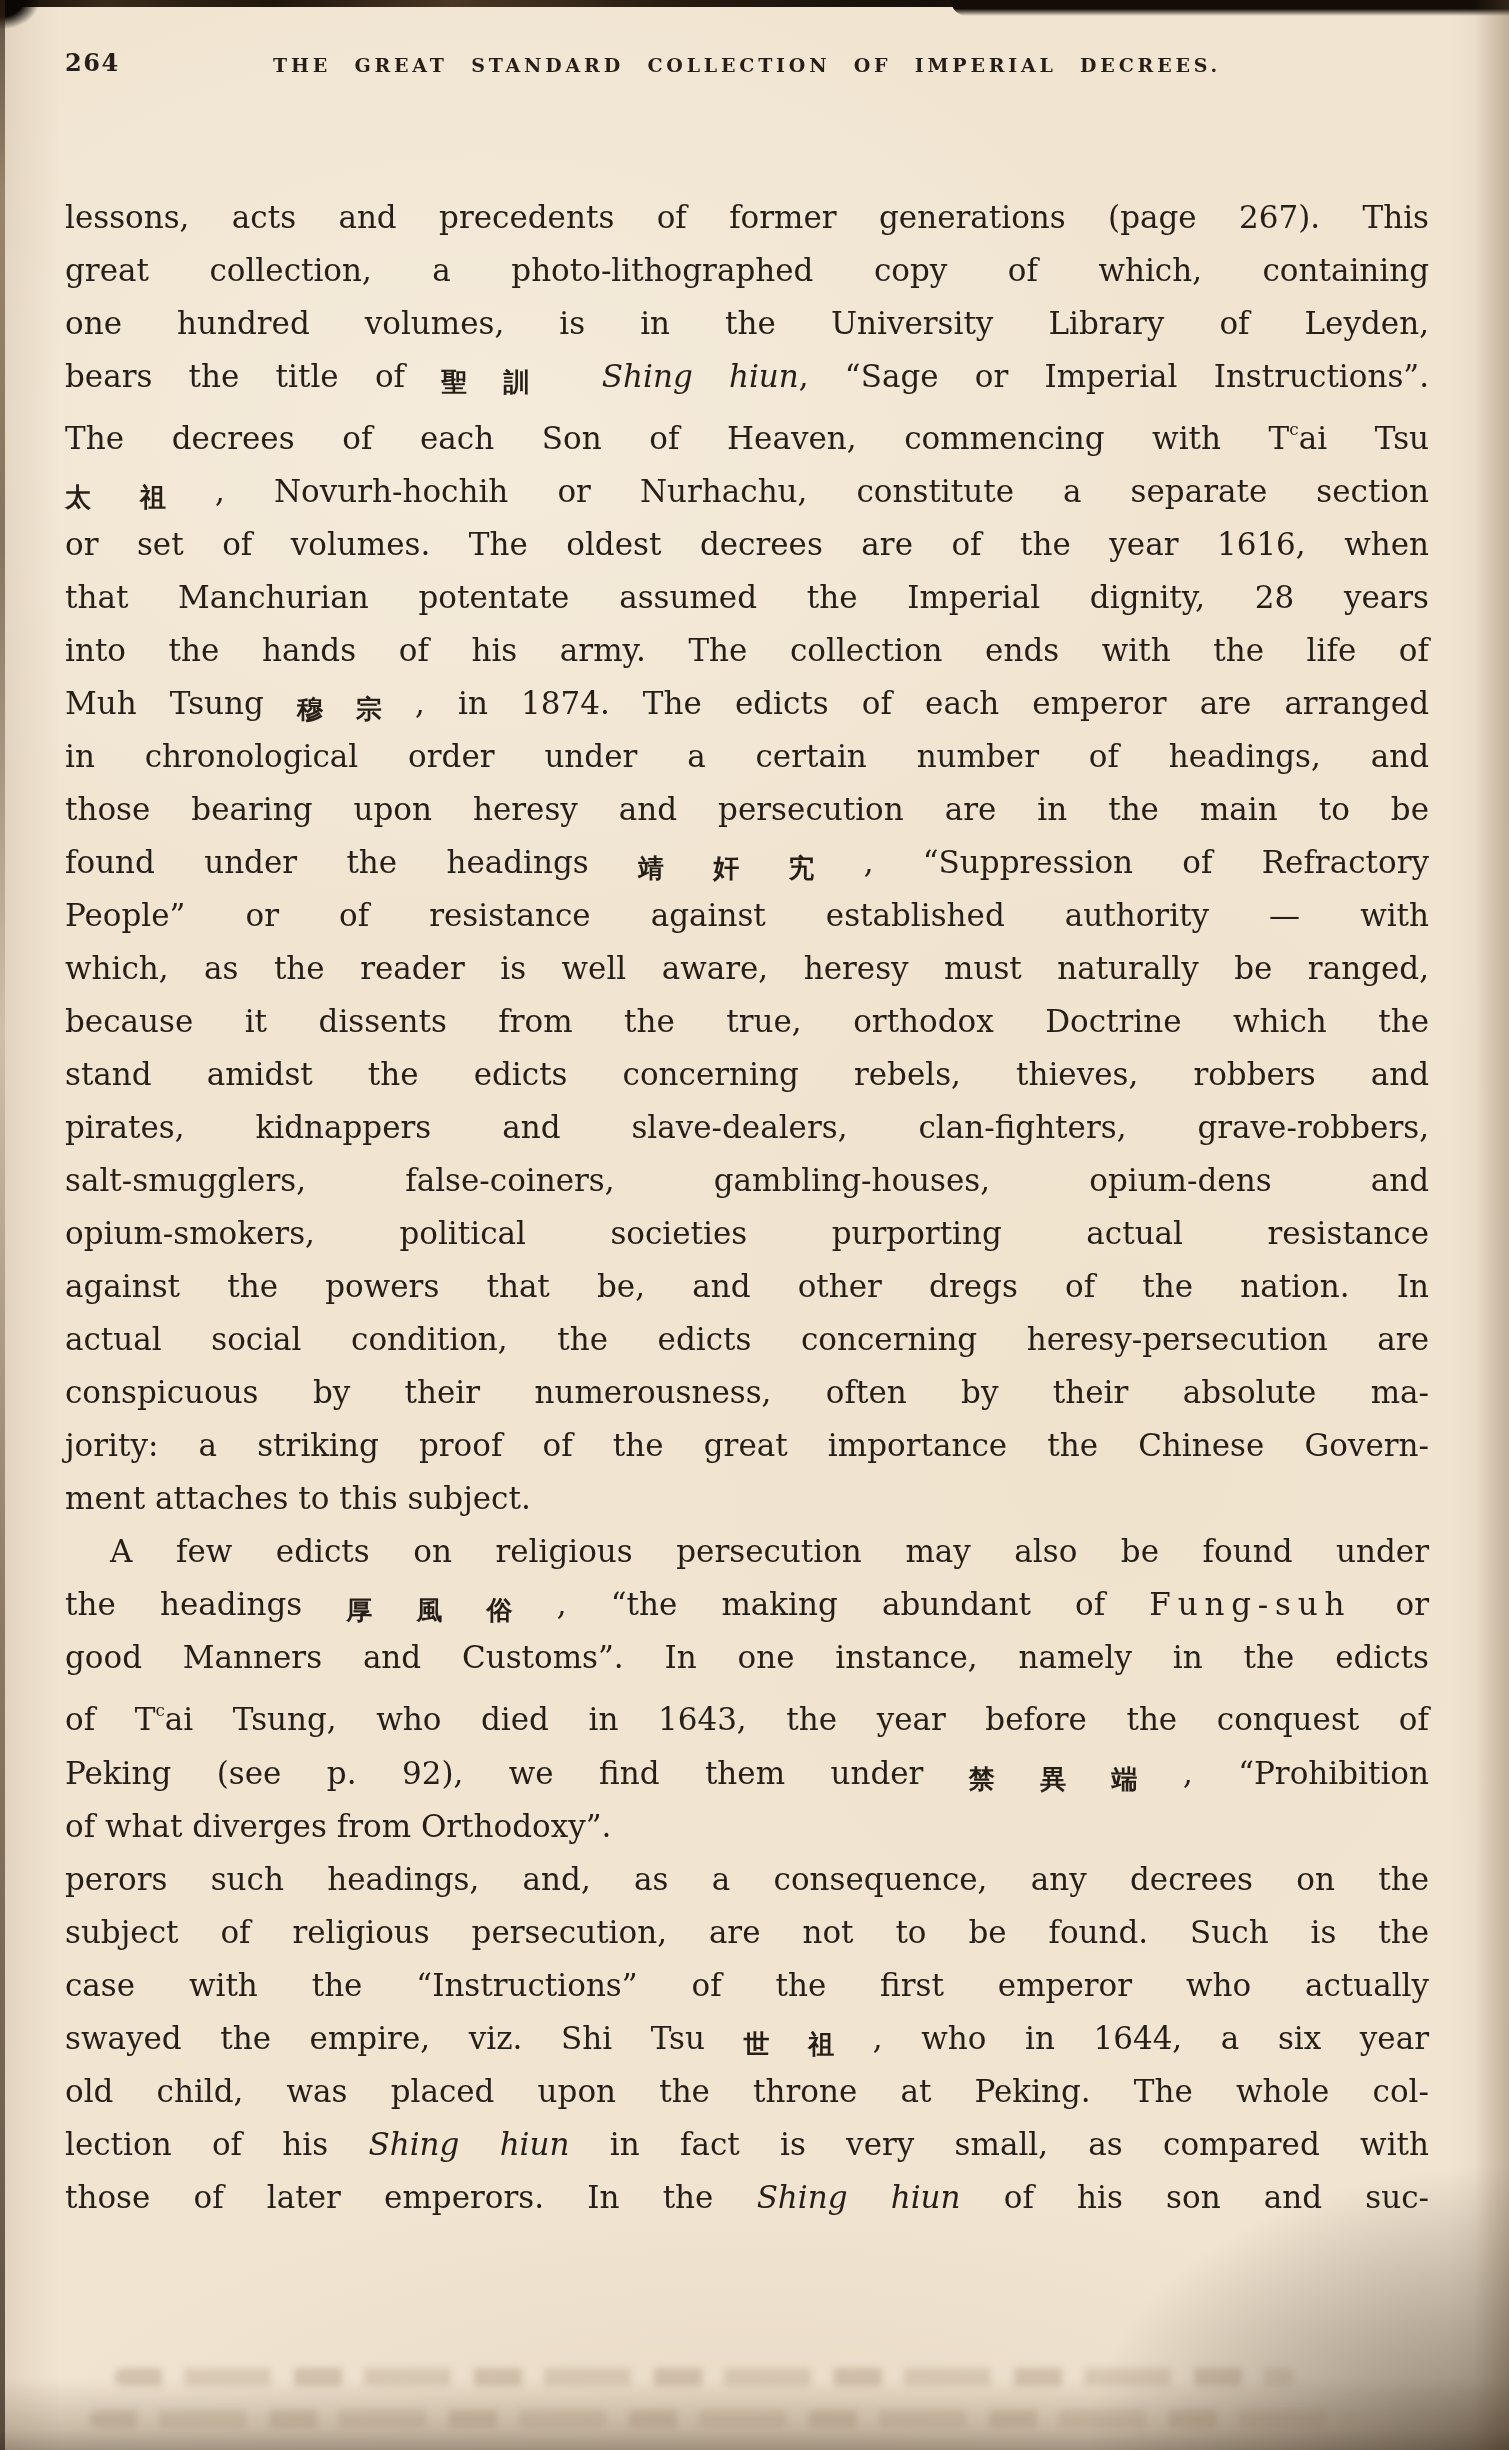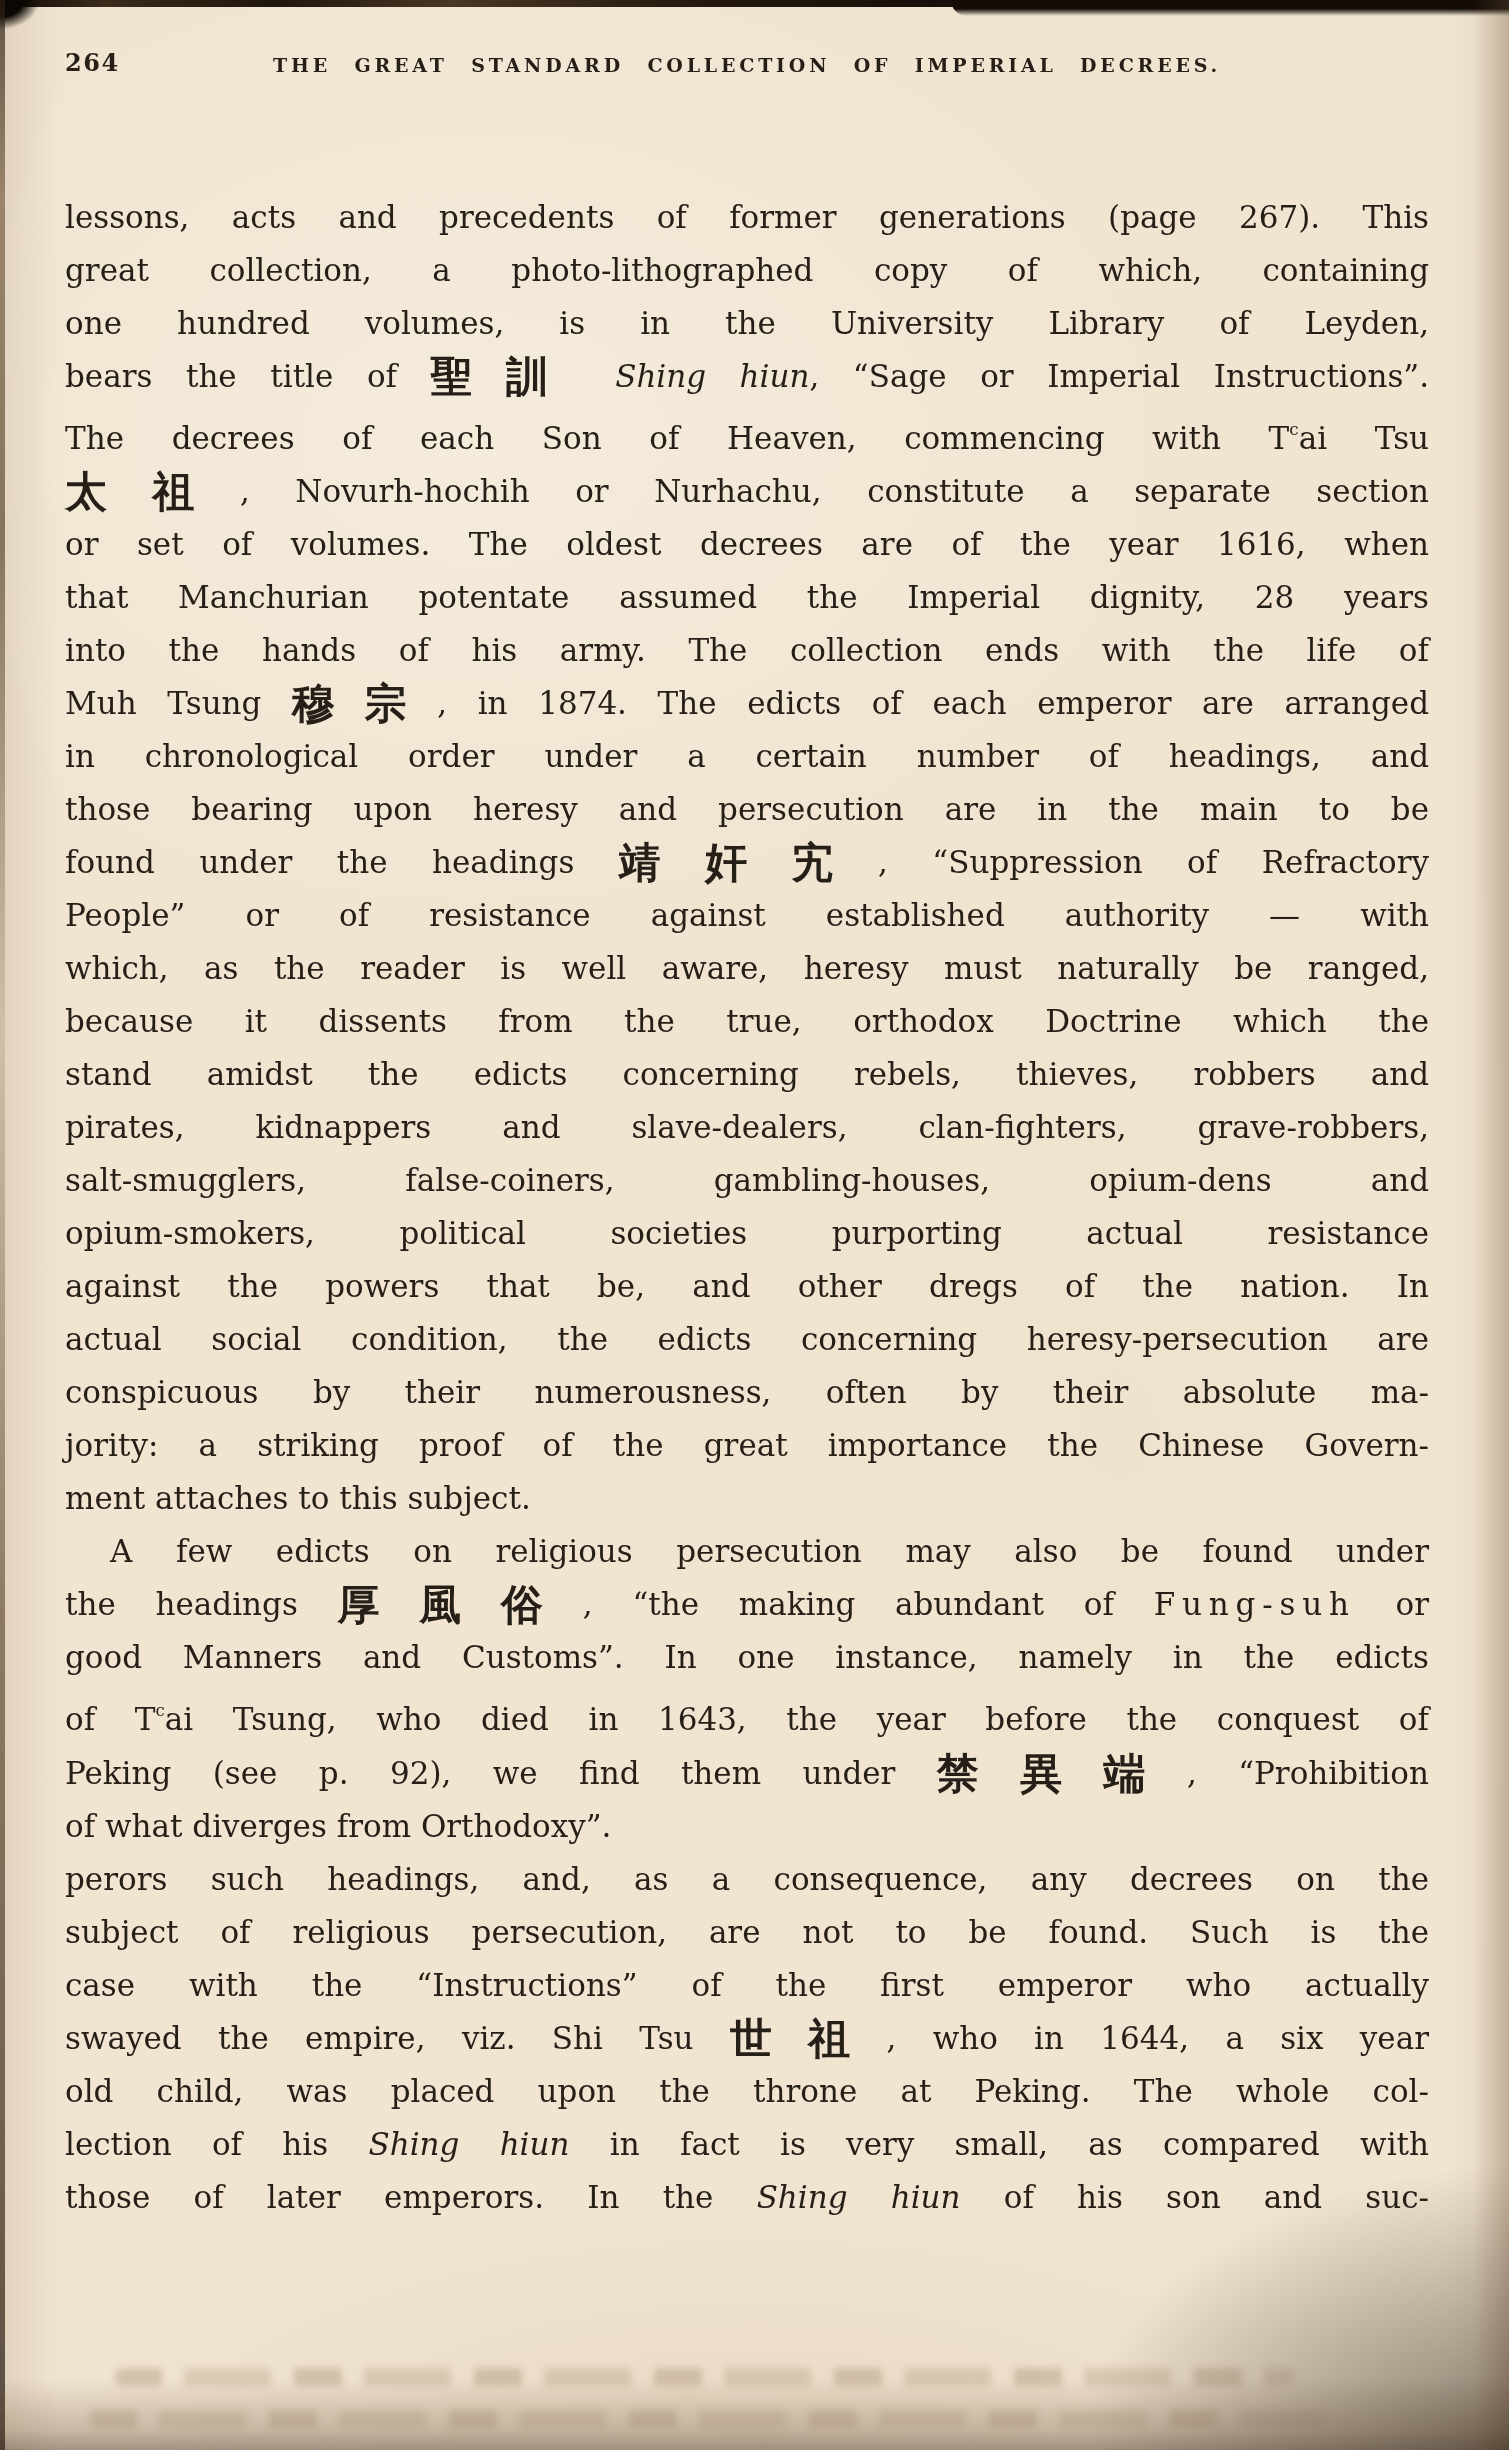--- a/index.html
+++ b/index.html
@@ -49,21 +49,21 @@
   
   main{position:absolute;top:179px;left:65px;width:1364px;margin-top:12px;}
   .line{
     font-size:31px;line-height:53px;
     text-align:justify;text-align-last:justify;
   }
   .line.last{text-align-last:left;}
   .line.indent{text-indent:45px;}
   .seg-i{font-style:italic;}
   .seg-c{font-family:"DejaVu Sans","Liberation Sans",sans-serif;
-    font-size:42px;letter-spacing:9.8px;line-height:0;vertical-align:-3.8px;font-weight:600;}
+    font-size:26px;letter-spacing:9.8px;line-height:0;vertical-align:-3.8px;font-weight:600;}
   .seg-sup{font-size:16.7px;vertical-align:14.4px;}
   .seg-sp{letter-spacing:6.8px;}
 </style>
 </head>
 <body>
 
 <div class="page">
 
   <div class="top-edge"></div>
   <div class="top-edge2"></div>

